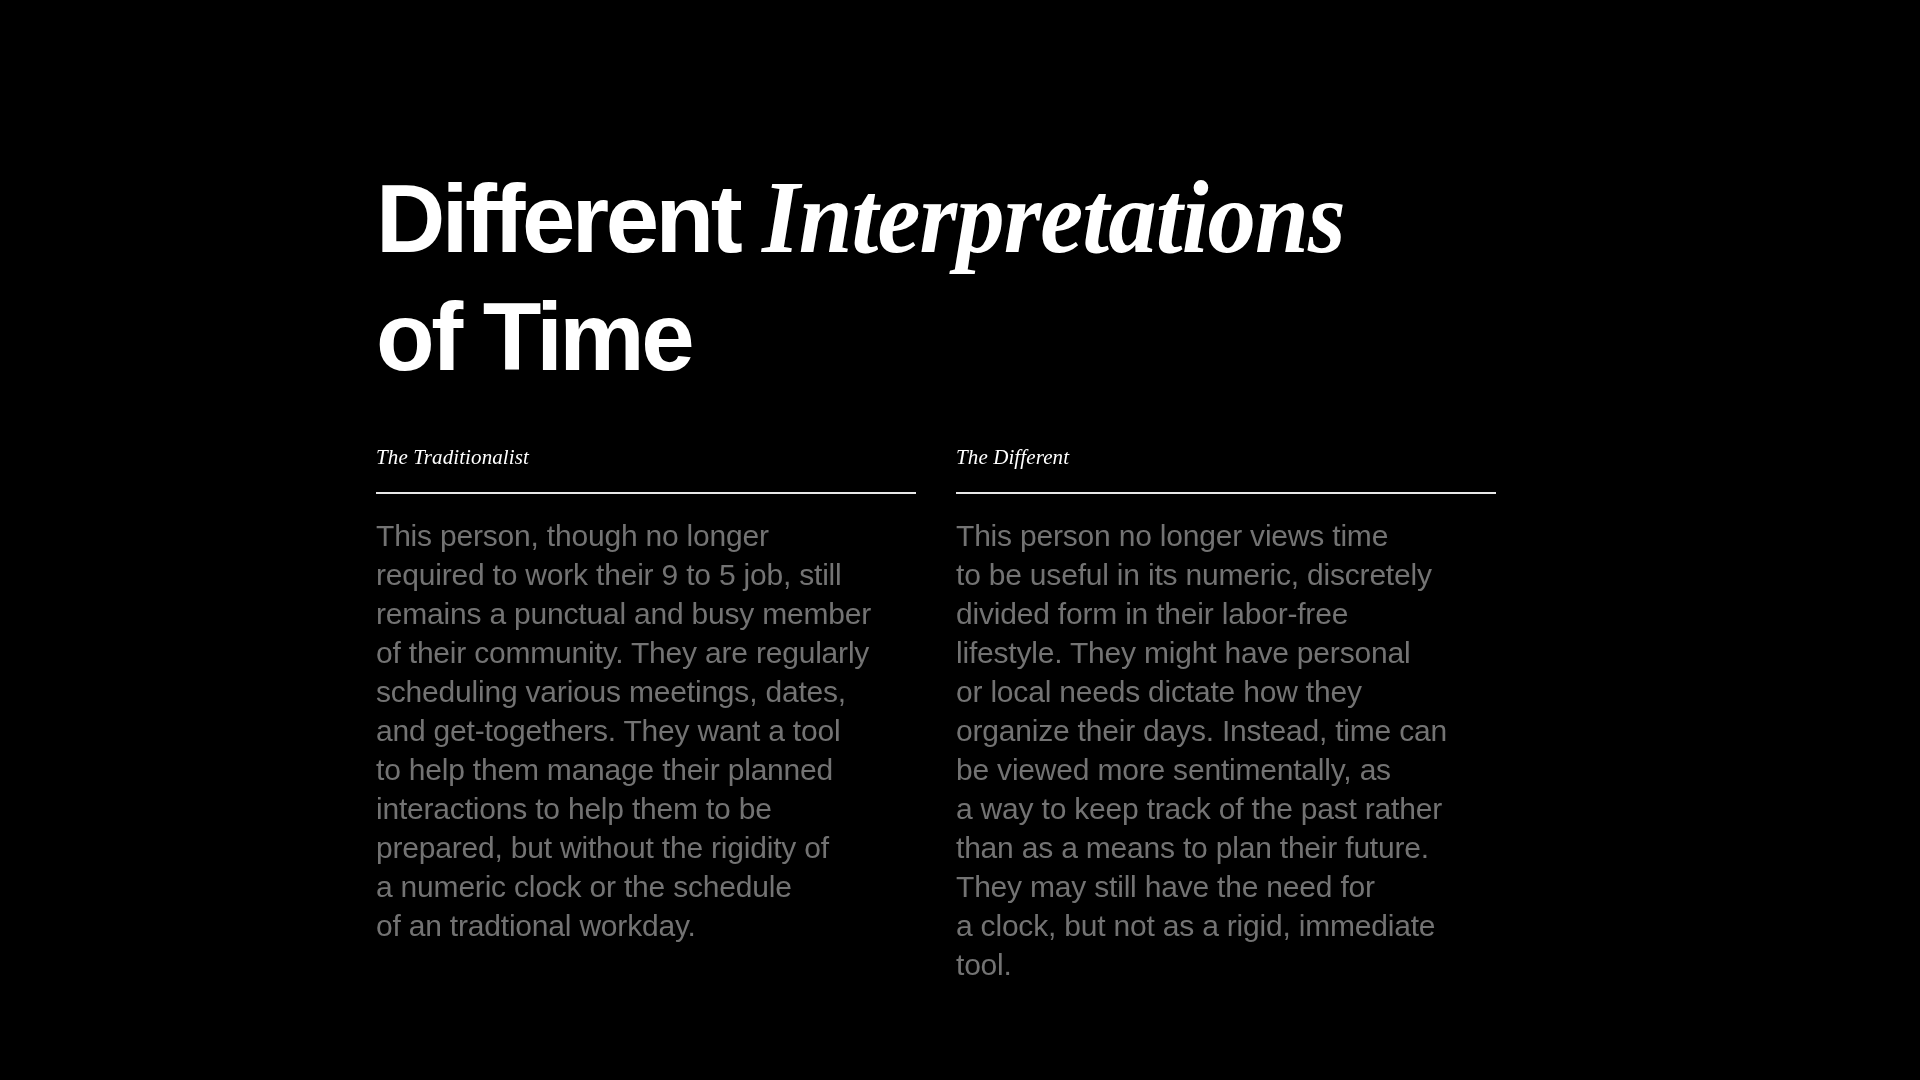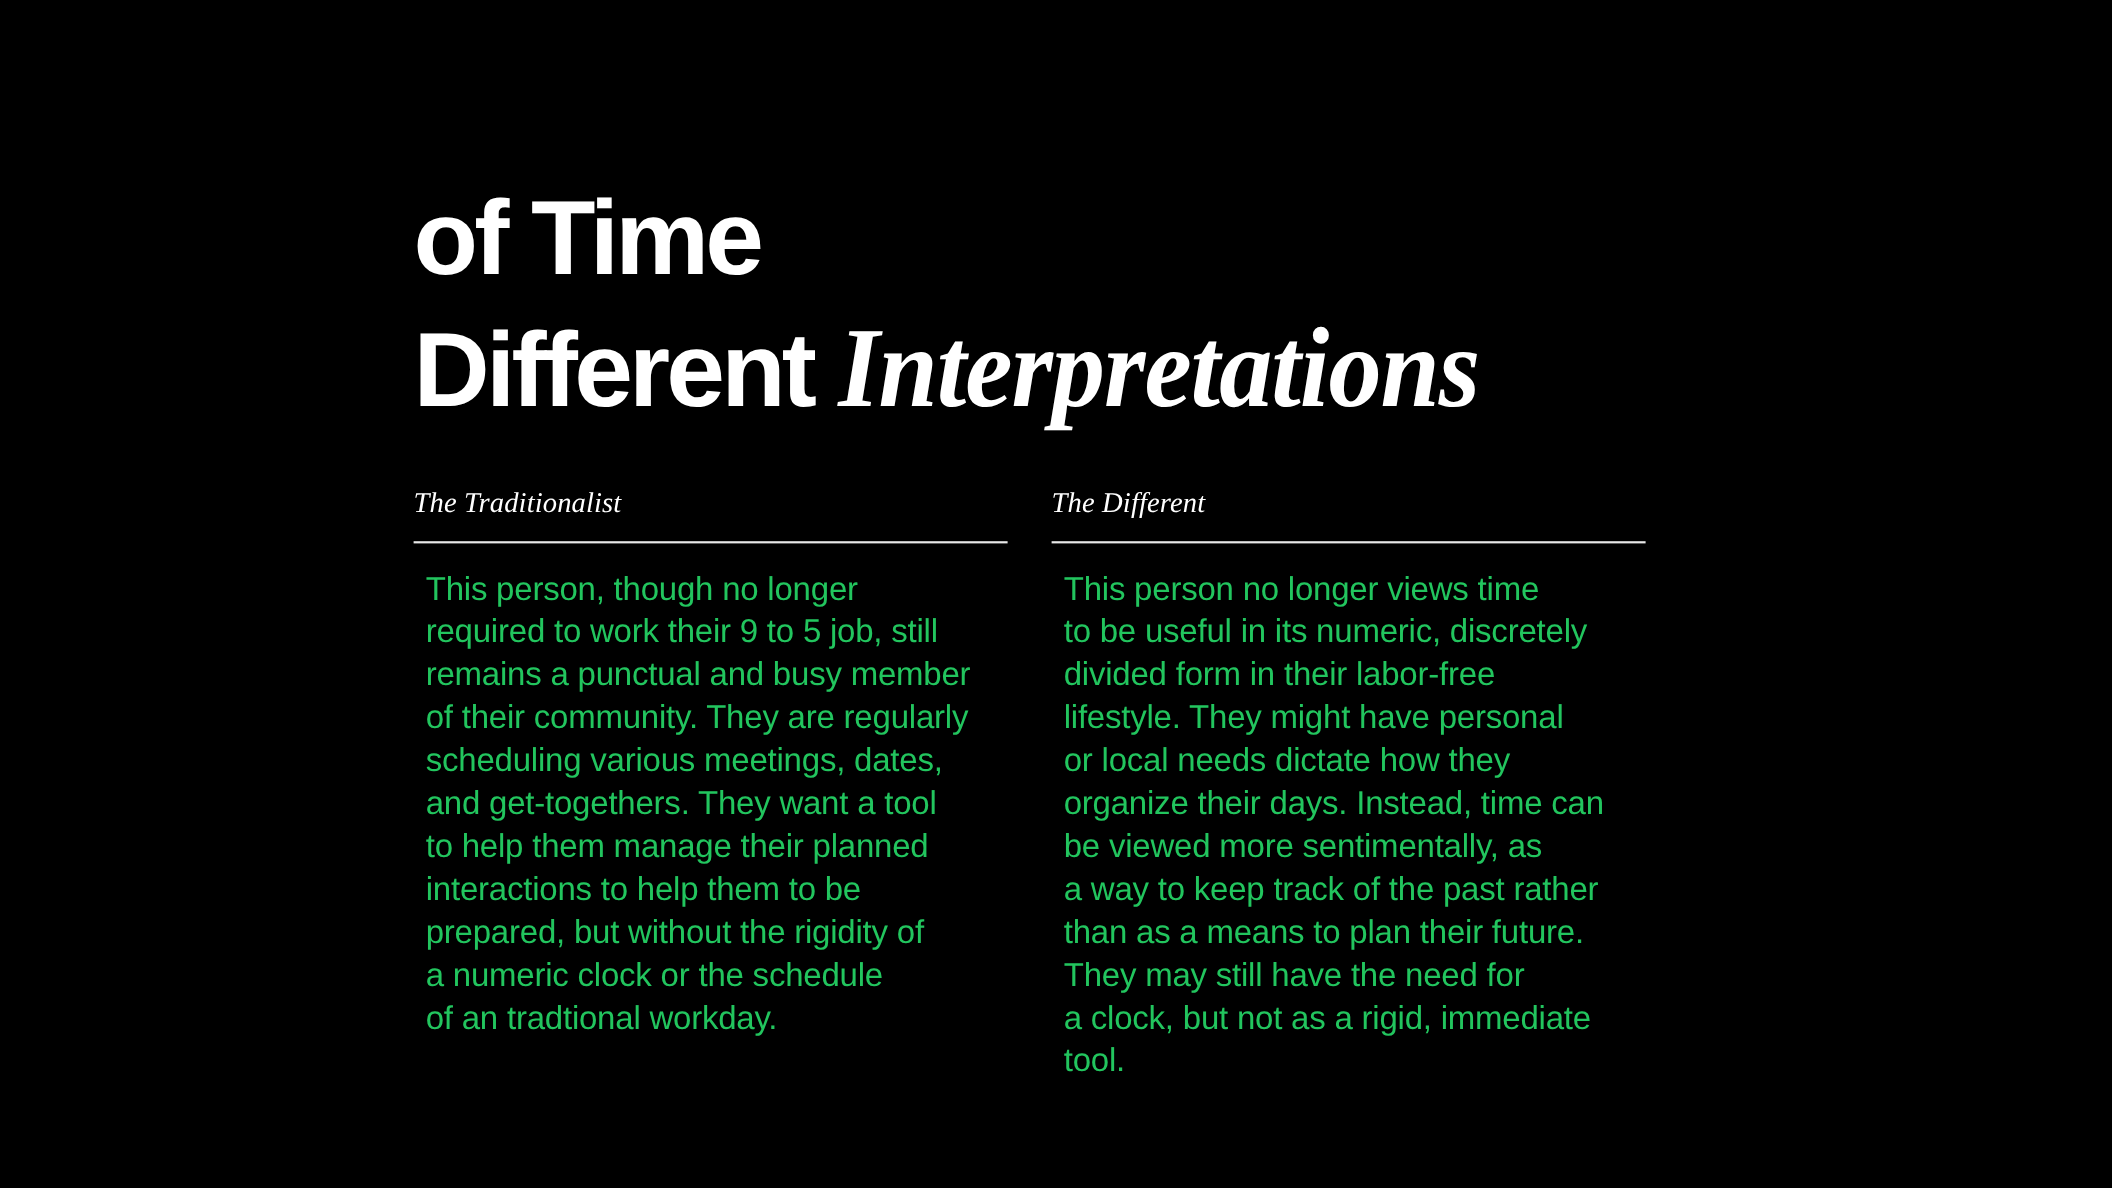--- a/index.html
+++ b/index.html
@@ -67,53 +67,53 @@
     gap: 40px;
   }
   .column {
     width: 540px;
     flex: 0 0 540px;
   }
   .col-heading {
     font-family: "Liberation Serif", "DejaVu Serif", serif;
     font-style: italic;
     font-weight: normal;
-    font-size: 26px;
+    font-size: 21px;
     line-height: 34px;
     letter-spacing: 0.1px;
     color: #ffffff;
     margin: 0 0 18px 0;
     white-space: nowrap;
   }
   .col-rule {
     height: 0;
     border: 0;
     border-top: 2px solid #e8e8e8;
     margin: 0 0 22px 0;
     width: 100%;
   }
   .col-body {
     font-family: "Liberation Sans", sans-serif;
     font-weight: normal;
     font-size: 30px;
     line-height: 39px;
     letter-spacing: -0.2px;
-    color: #22c55e;
-    margin: 11px;
+    color: #737373;
+    margin: 0;
     white-space: pre-line;
   }
 </style>
 </head>
 <body>
 
 <div class="slide">
 
   <div class="title-block">
+    <div class="title-line"><span class="title-sans">Different </span><span class="title-serif-italic">Interpretations</span></div>
     <div class="title-line"><span class="title-sans">of Time</span></div>
-    <div class="title-line"><span class="title-sans">Different </span><span class="title-serif-italic">Interpretations</span></div>
   </div>
 
   <div class="columns">
 
     <div class="column">
       <h2 class="col-heading">The Traditionalist</h2>
       <hr class="col-rule">
       <p class="col-body">This person, though no longer
 required to work their 9 to 5 job, still
 remains a punctual and busy member

